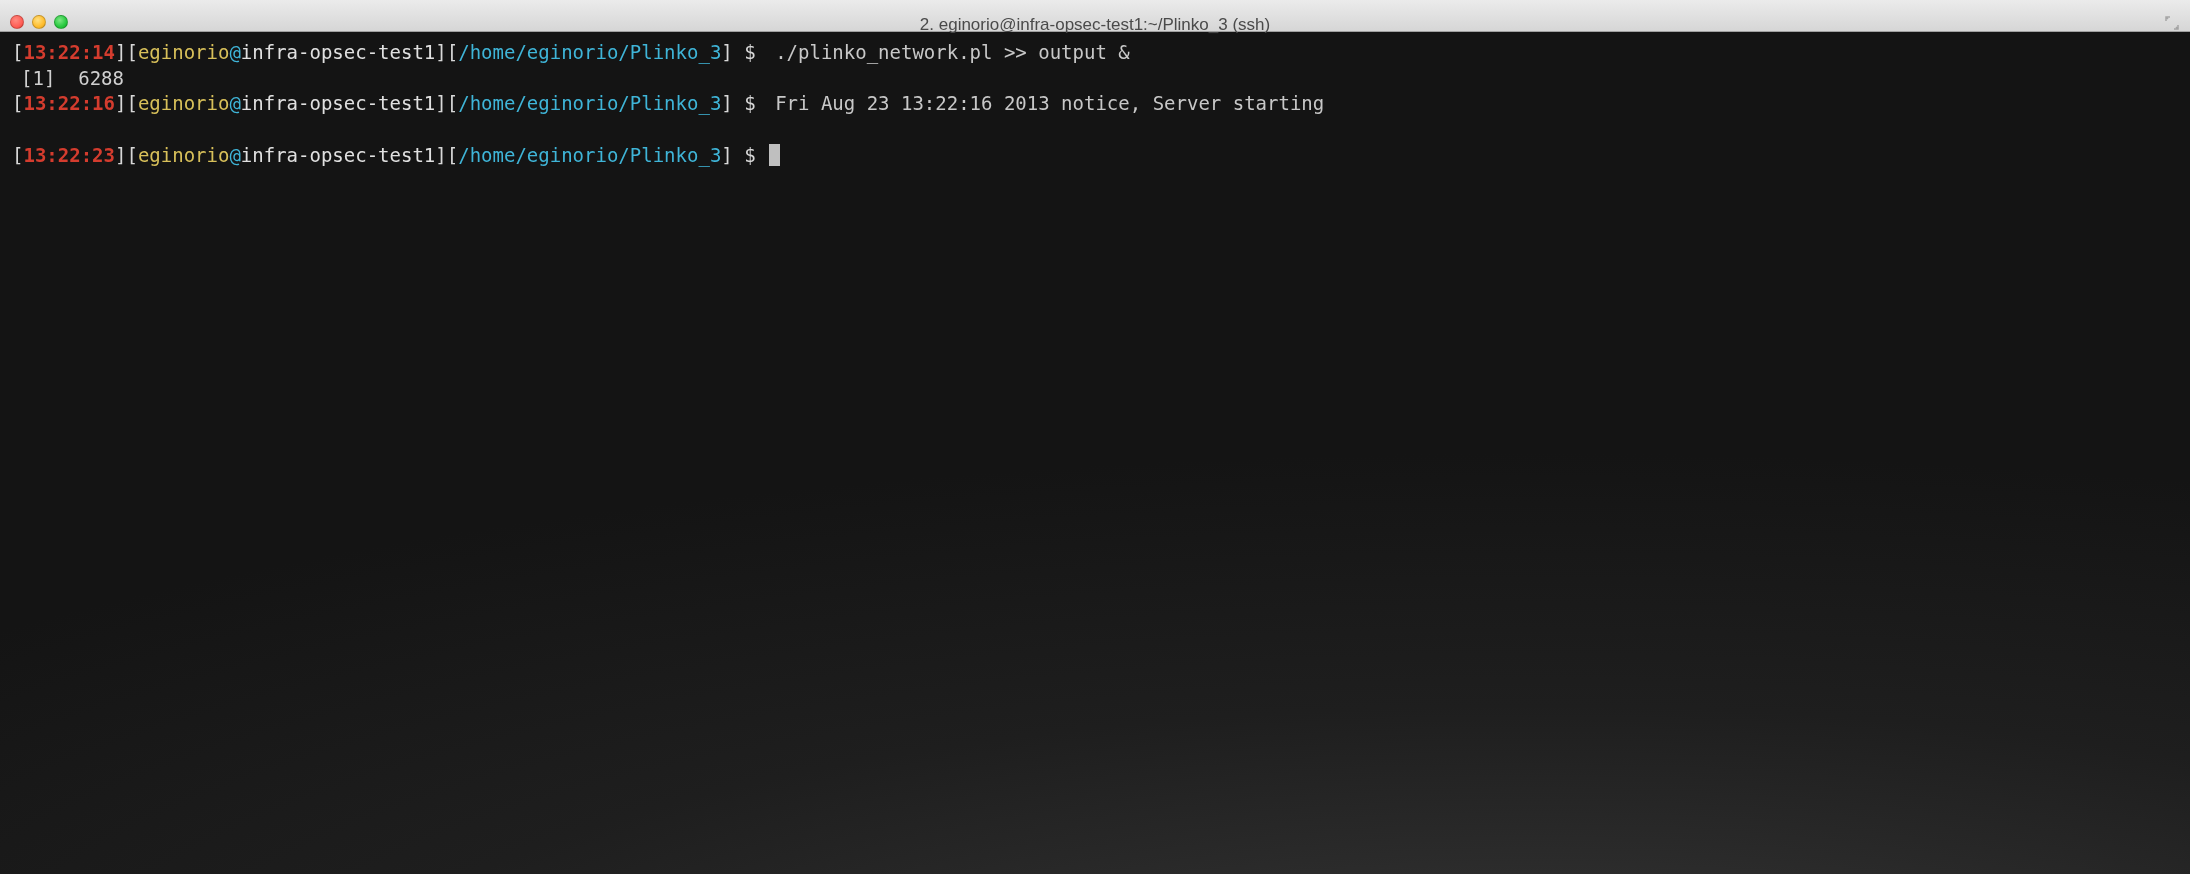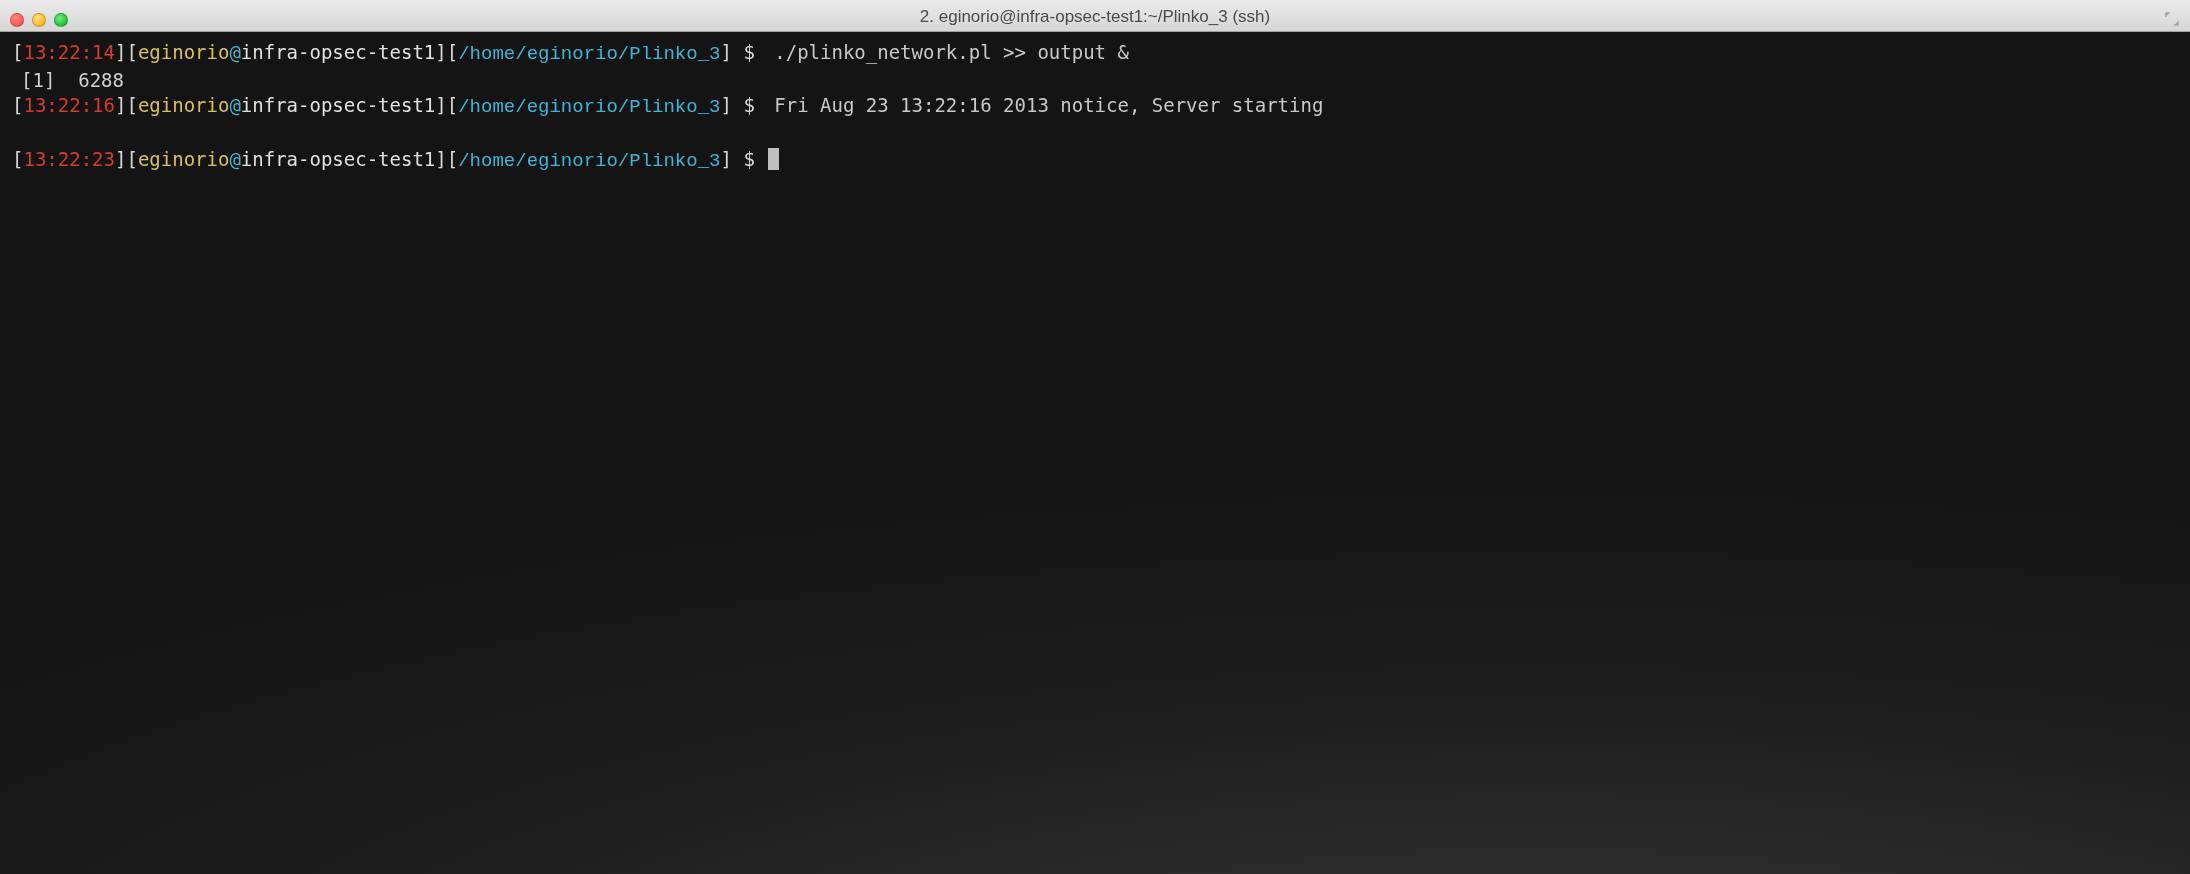--- a/index.html
+++ b/index.html
@@ -22,22 +22,22 @@
       background: #e8e8e8;
       display: flex;
       flex-direction: column;
     }
     
     .title-bar {
       height: 32px;
       background: linear-gradient(to bottom, #ebebeb 0%, #d6d6d6 100%);
       border-bottom: 1px solid #a0a0a0;
       display: flex;
-      align-items: flex-end;
-      padding: 4px 10px;
+      align-items: flex-start;
+      padding: 15px 10px;
       position: relative;
     }
     
     .traffic-lights {
       display: flex;
       gap: 8px;
       align-items: center;
     }
     
     .traffic-light {
@@ -97,37 +97,37 @@
     .line {
       display: block;
     }
     
     .bracket-white {
       color: #d8d8d8;
     }
     
     .time-red {
       color: #d43c2e;
+      font-weight: bold;
     }
     
     .user-yellow {
       color: #d8c05a;
     }
     
     .at-cyan {
       color: #3fb5d8;
     }
     
     .host-white {
       color: #e0e0e0;
     }
     
     .path-cyan {
       color: #3fb5d8;
-      font-family: Liberation Mono, monospace;
     }
     
     .dollar {
       color: #d8d8d8;
     }
     
     .command-text {
       color: #c8c8c8;
       margin-left: 8px;
     }

